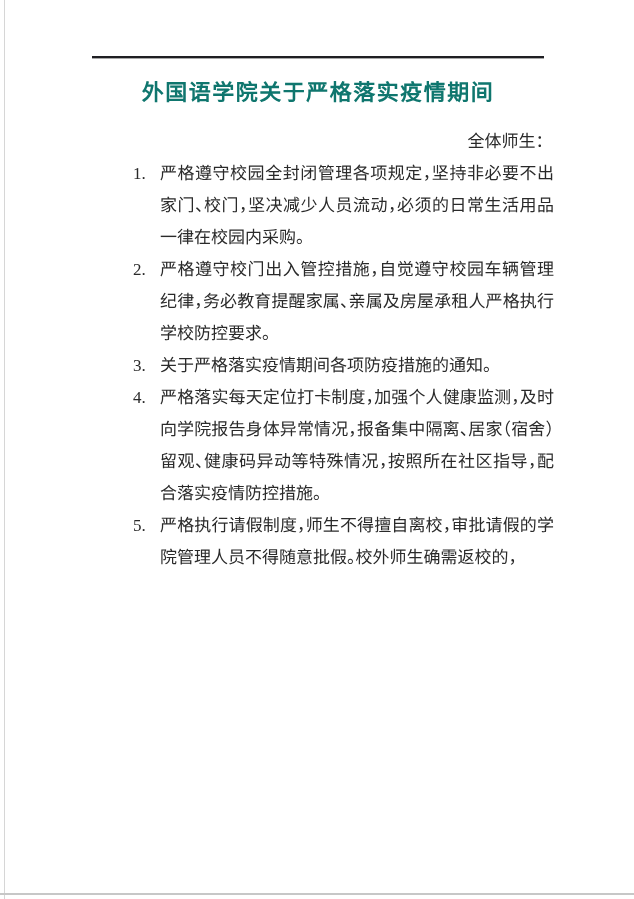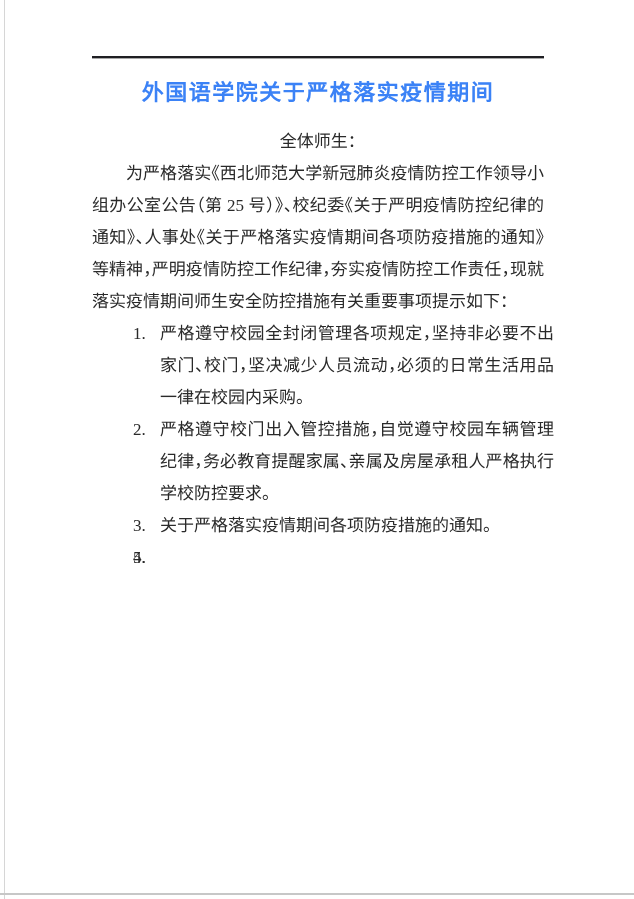--- a/index.html
+++ b/index.html
@@ -40,34 +40,34 @@
     box-shadow: 0 1px 0 #a8a8a8;
   }
   .title {
     margin-top: 12px;
     text-align: center;
     font-family: "Liberation Sans", "DejaVu Sans", sans-serif;
     font-weight: bold;
     font-size: 22px;
     letter-spacing: 1.5px;
     line-height: 46px;
-    color: #3b82f6;
+    color: #0f766e;
   }
   .body {
     margin-top: 10px;
     font-family: "Liberation Serif", "DejaVu Serif", serif;
     font-size: 17px;
     line-height: 32px;
     color: #2a2a2a;
     text-align: justify;
     text-justify: inter-ideograph;
     font-feature-settings: "halt" 1;
   }
   .salutation {
-    text-align: center;
+    text-align: right;
   }
   .intro {
     margin: 0;
     text-indent: 2em;
   }
   .items {
     list-style: none;
     margin: 0;
     padding: 0;
   }
@@ -92,37 +92,38 @@
   <div class="content">
     <div class="rule"></div>
 
     <div class="title">
       <div class="title-line">外国语学院关于严格落实疫情期间</div>
     </div>
 
     <div class="body">
       <div class="salutation">全体师生：</div>
 
-      <p class="intro">为严格落实《西北师范大学新冠肺炎疫情防控工作领导小组办公室公告（第 25 号）》、校纪委《关于严明疫情防控纪律的通知》、人事处《关于严格落实疫情期间各项防疫措施的通知》等精神，严明疫情防控工作纪律，夯实疫情防控工作责任，现就落实疫情期间师生安全防控措施有关重要事项提示如下：</p>
 
       <ol class="items">
         <li>
           <span class="num">1.</span>
           <span class="txt">严格遵守校园全封闭管理各项规定，坚持非必要不出家门、校门，坚决减少人员流动，必须的日常生活用品一律在校园内采购。</span>
         </li>
         <li>
           <span class="num">2.</span>
           <span class="txt">严格遵守校门出入管控措施，自觉遵守校园车辆管理纪律，务必教育提醒家属、亲属及房屋承租人严格执行学校防控要求。</span>
         </li>
         <li>
           <span class="num">3.</span>
           <span class="txt">关于严格落实疫情期间各项防疫措施的通知。</span>
         </li>
         <li>
           <span class="num">4.</span>
+          <span class="txt">严格落实每天定位打卡制度，加强个人健康监测，及时向学院报告身体异常情况，报备集中隔离、居家（宿舍）留观、健康码异动等特殊情况，按照所在社区指导，配合落实疫情防控措施。</span>
         </li>
         <li>
           <span class="num">5.</span>
+          <span class="txt">严格执行请假制度，师生不得擅自离校，审批请假的学院管理人员不得随意批假。校外师生确需返校的，</span>
         </li>
       </ol>
     </div>
   </div>
 </div>
 
 </body></html>

